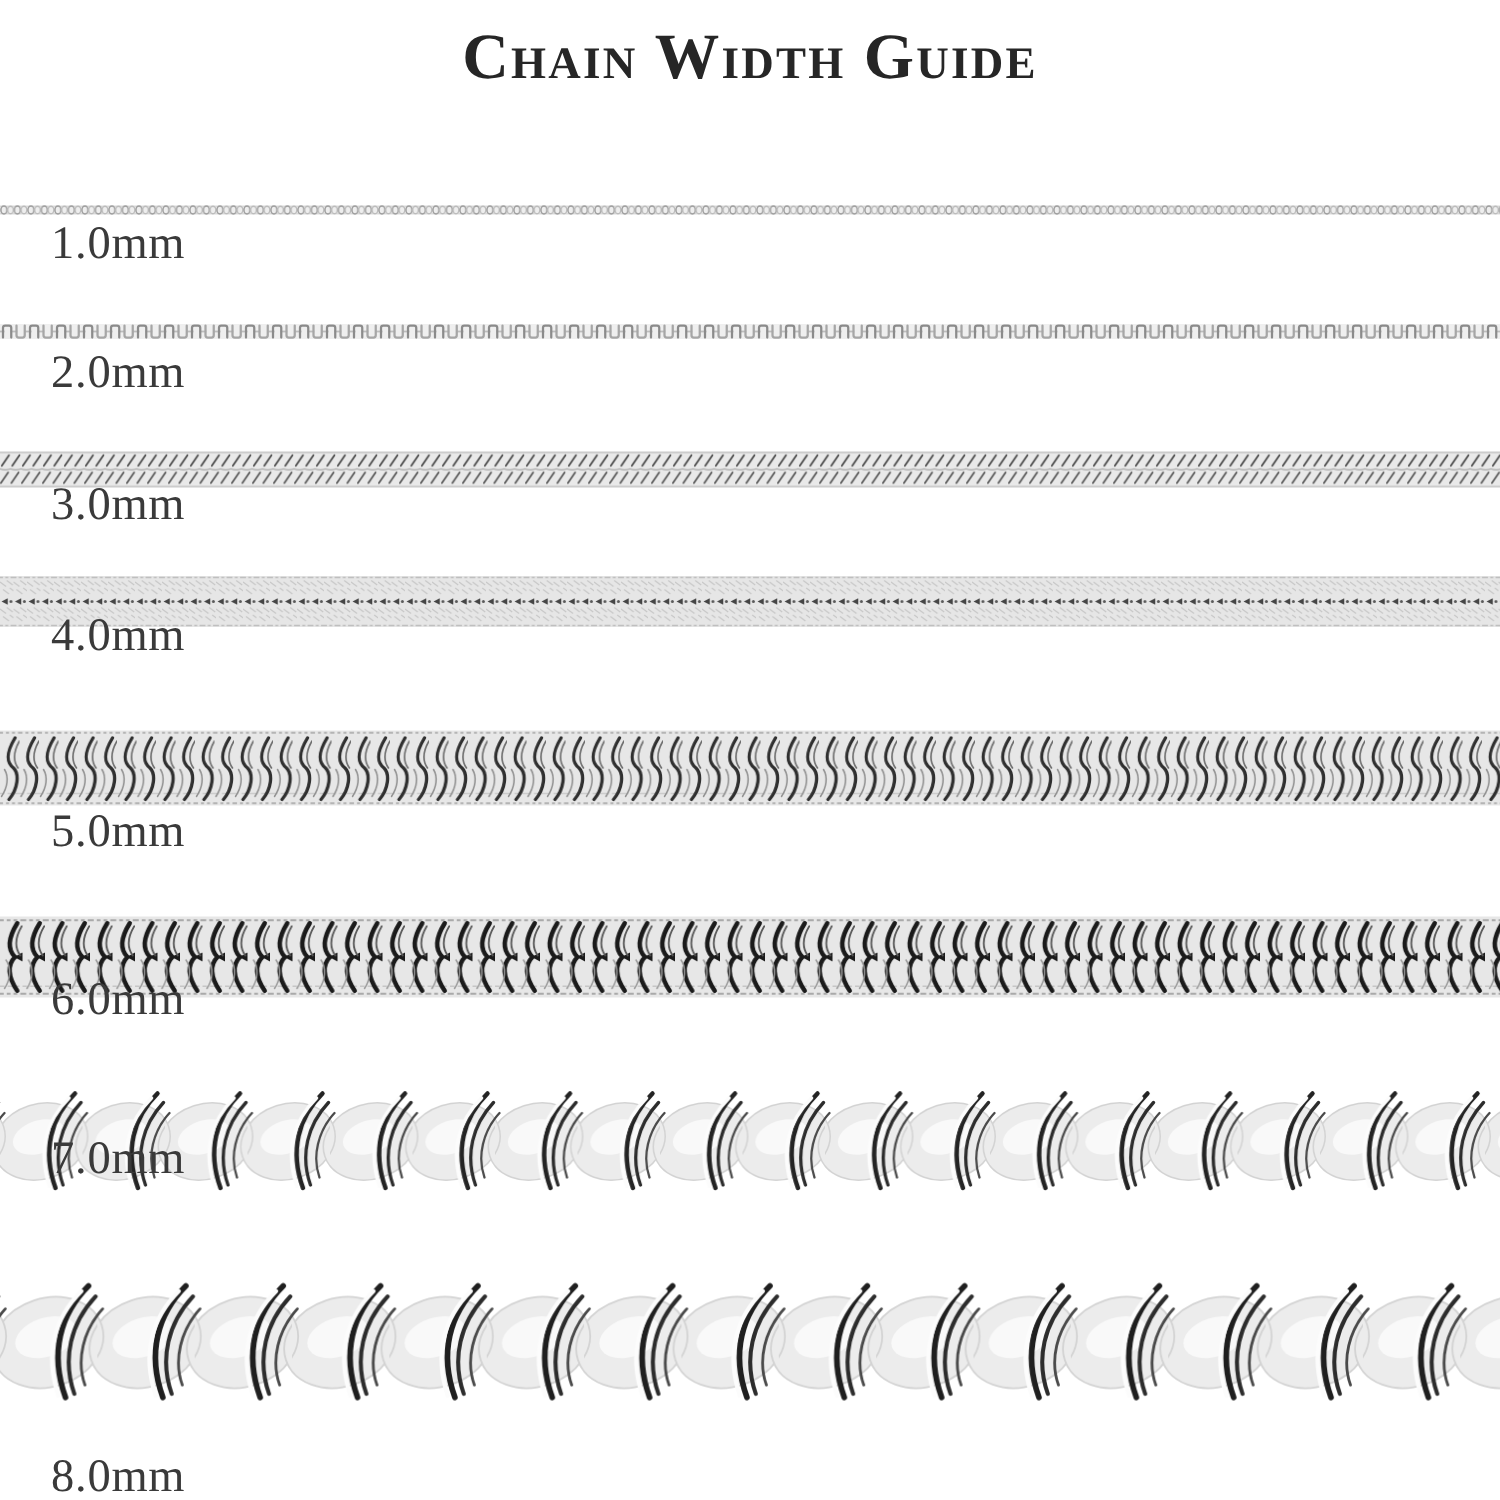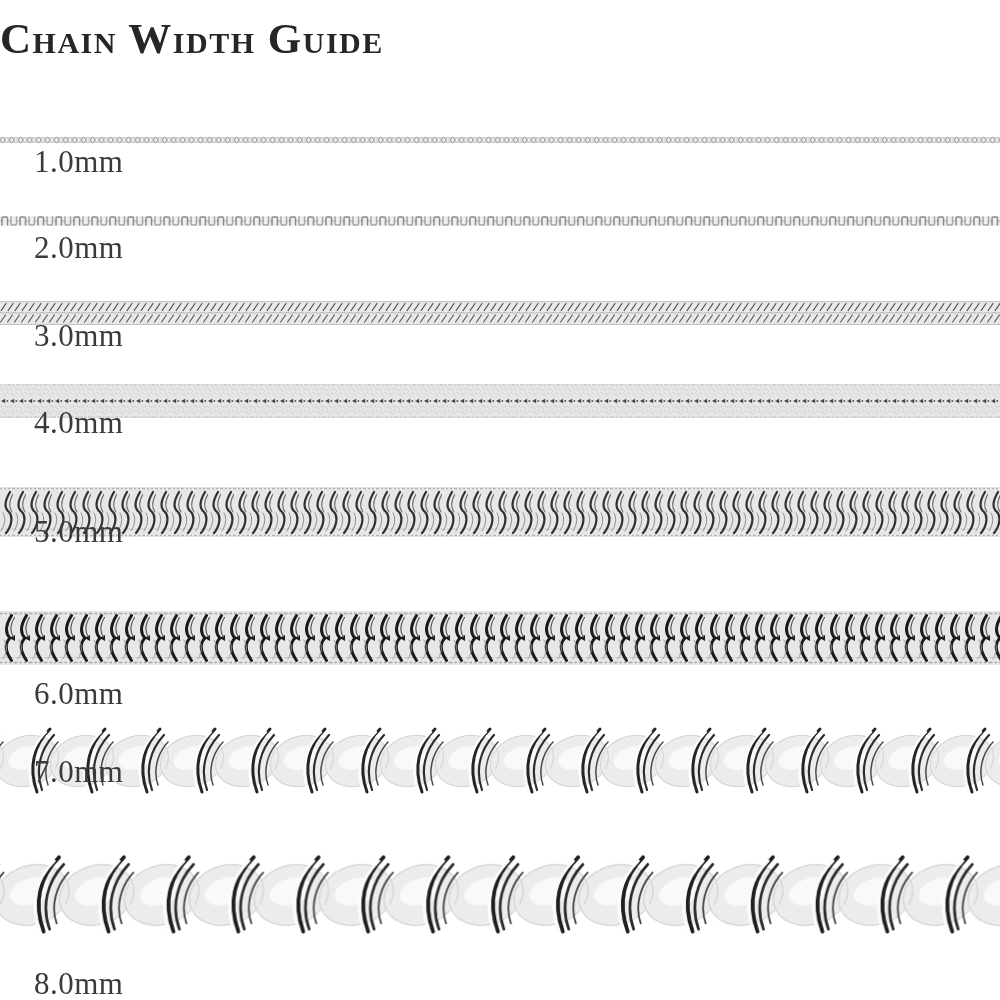--- a/index.html
+++ b/index.html
@@ -6,20 +6,21 @@
   html, body { width: 1000px; height: 1000px; }
   body {
     background: #ffffff;
     font-family: "Liberation Serif", "DejaVu Serif", serif;
     overflow: hidden;
   }
   .stage { position: relative; width: 1000px; height: 1000px; background: #ffffff; }
   .title {
     position: absolute;
     top: 14px; left: 0; width: 100%;
+    text-align: center;
     font-size: 43px;
     font-weight: 600;
     font-variant: small-caps;
     letter-spacing: 1.5px;
     color: #262626;
   }
   .chain { position: absolute; left: 0; display: block; }
   .size-label {
     position: absolute;
     left: 34px;
@@ -113,40 +114,40 @@
           <line x1="0" y1="4.5" x2="13" y2="4.5" stroke="#b4b4b4" stroke-width="1.3" stroke-dasharray="2 2"></line>
           <line x1="0" y1="51.5" x2="13" y2="51.5" stroke="#b4b4b4" stroke-width="1.3" stroke-dasharray="2 2"></line>
           <line x1="0" y1="45" x2="13" y2="45" stroke="#cccccc" stroke-width="1" stroke-dasharray="3 2"></line>
           <path d="M10,8 C4,18 4,24 9,28 C13,32 12,42 6,49" fill="none" stroke="#303030" stroke-width="2.2" stroke-linecap="round"></path>
           <path d="M13,10 C9,17 8.5,23 12,28" fill="none" stroke="#6f6f6f" stroke-width="1.1" stroke-linecap="round"></path>
           <path d="M3,29 C6,34 5,41 1,47" fill="none" stroke="#8f8f8f" stroke-width="1" stroke-linecap="round"></path>
         </pattern>
       </defs>
       <rect width="1000" height="56" fill="url(#p5)"></rect>
     </svg>
-    <span class="size-label" style="top:516px">5.0mm</span>
+    <span class="size-label" style="top:538px">5.0mm</span>
   </div>
 
   <div>
     <svg class="chain" style="top:608px" width="1000" height="60" viewBox="0 0 1000 60">
       <defs>
         <pattern id="p6" width="15" height="60" patternUnits="userSpaceOnUse">
           <rect x="0" y="3" width="15" height="54" fill="#e7e7e7"></rect>
           <line x1="0" y1="5.5" x2="15" y2="5.5" stroke="#a9a9a9" stroke-width="1.4" stroke-dasharray="2.5 2"></line>
           <line x1="0" y1="54.5" x2="15" y2="54.5" stroke="#a9a9a9" stroke-width="1.4" stroke-dasharray="2.5 2"></line>
           <line x1="0" y1="49.5" x2="15" y2="49.5" stroke="#c6c6c6" stroke-width="1" stroke-dasharray="3 2"></line>
           <path d="M11.5,7.5 C5,18 5,25 10,30 C5,35 5,43 11.5,52.5" fill="none" stroke="#1b1b1b" stroke-width="3" stroke-linecap="round"></path>
           <path d="M9.5,30 L15.5,26.8 L15.5,33.2 Z" fill="#1b1b1b"></path>
           <path d="M14.5,9.5 C10,17 10,24 13.5,29" fill="none" stroke="#585858" stroke-width="1.2" stroke-linecap="round"></path>
           <path d="M4,32 C7.5,37 7,45 3,51" fill="none" stroke="#9a9a9a" stroke-width="1" stroke-linecap="round"></path>
         </pattern>
       </defs>
       <rect width="1000" height="60" fill="url(#p6)"></rect>
     </svg>
-    <span class="size-label" style="top:678px">6.0mm</span>
+    <span class="size-label" style="top:650px">6.0mm</span>
   </div>
 
   <div>
     <svg class="chain" style="top:722px" width="1000" height="78" viewBox="0 0 1000 78">
       <defs>
         <pattern id="p7" width="55" height="78" patternUnits="userSpaceOnUse">
           <ellipse cx="27" cy="39" rx="32" ry="25" fill="#ececec" stroke="#d3d3d3" stroke-width="1" transform="rotate(-18 27 39)"></ellipse>
           <ellipse cx="-28" cy="39" rx="32" ry="25" fill="#ececec" stroke="#d3d3d3" stroke-width="1" transform="rotate(-18 -28 39)"></ellipse>
           <ellipse cx="82" cy="39" rx="32" ry="25" fill="#ececec" stroke="#d3d3d3" stroke-width="1" transform="rotate(-18 82 39)"></ellipse>
           <ellipse cx="26" cy="36" rx="18" ry="11" fill="#f9f9f9" transform="rotate(-18 26 36)"></ellipse>

